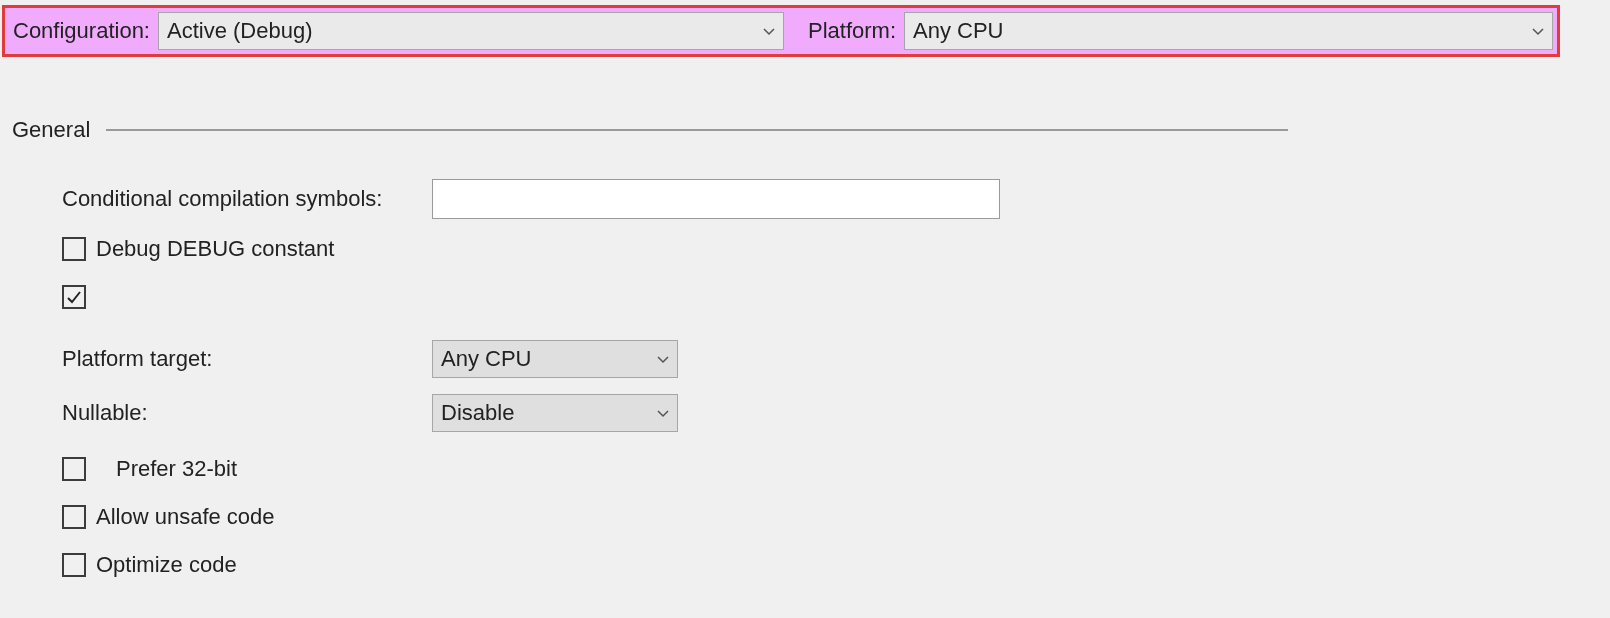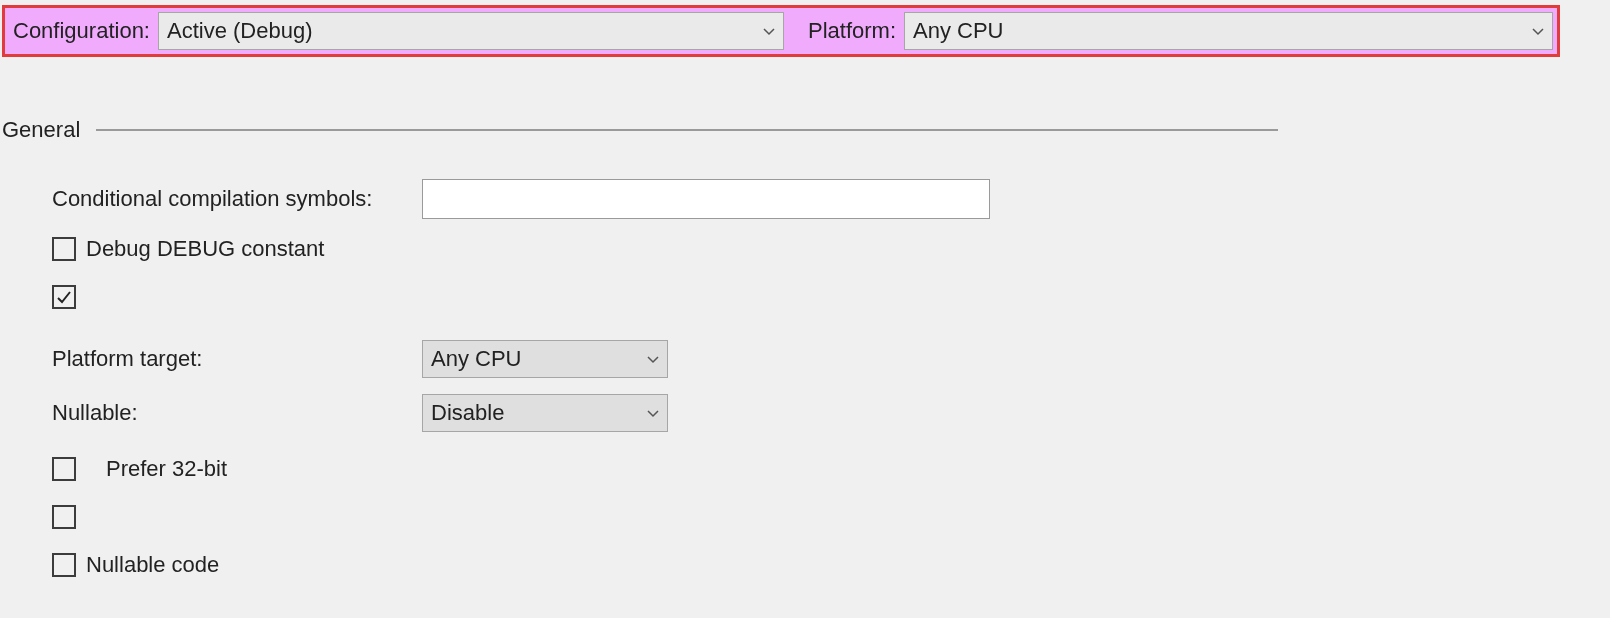--- a/index.html
+++ b/index.html
@@ -47,21 +47,21 @@
     transform: translateY(-50%);
     pointer-events: none;
   }
   #configuration-select { width: 626px; margin-right: 12px; }
   #platform-label { margin-left: 8px; }
   #platform-select { flex: 1; }
 
   
   .main {
     width: 100%;
-    padding: 0 2px;
+    padding: 0 12px;
   }
 
   
   .section-header {
     display: flex;
     align-items: center;
     margin-top: 60px;
     width: 1276px;
   }
   .section-header .section-title {
@@ -243,23 +243,24 @@
       <div class="checkbox">
         
       </div>
       <span class="check-label">Prefer 32-bit</span>
     </div>
 
     <div class="check-row">
       <div class="checkbox">
         
       </div>
-    </div>
-
-    <div class="check-row">
-      <div class="checkbox">
-        
-      </div>
-      <span class="check-label">Nullable code</span>
+      <span class="check-label">Allow unsafe code</span>
+    </div>
+
+    <div class="check-row">
+      <div class="checkbox">
+        
+      </div>
+      <span class="check-label">Optimize code</span>
     </div>
 
   </div>
 </div>
 
 </body></html>

